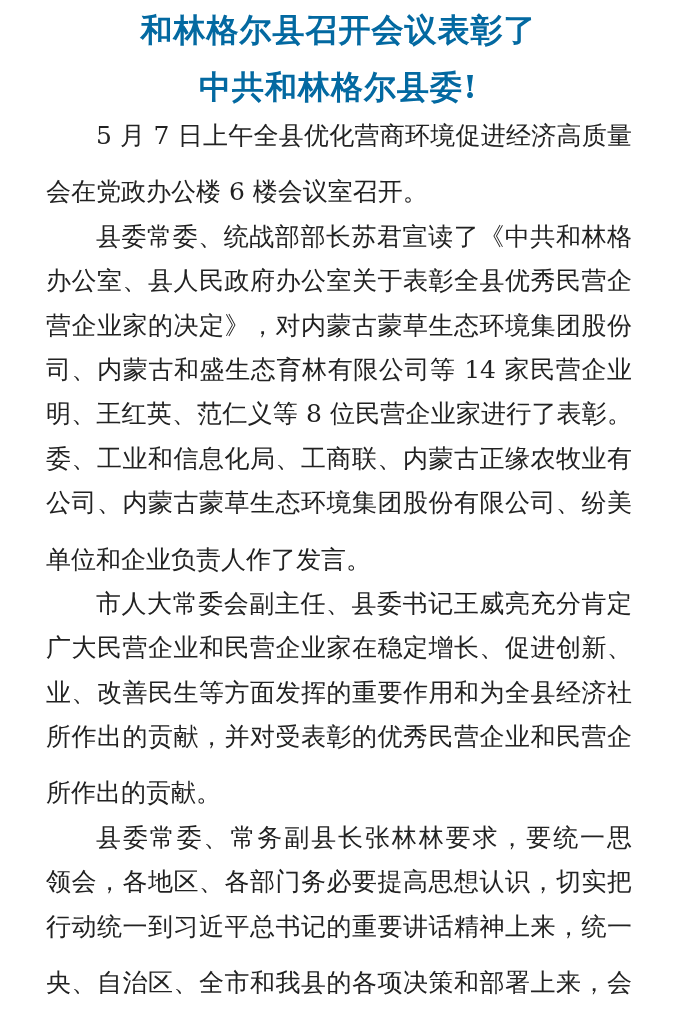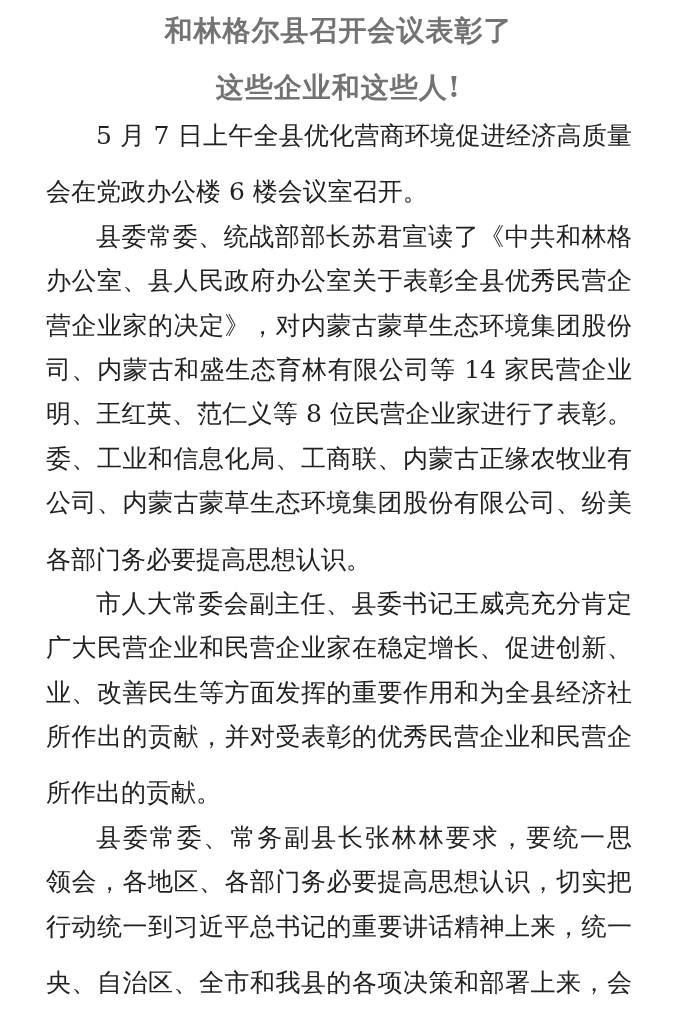--- a/index.html
+++ b/index.html
@@ -17,23 +17,23 @@
     color: #1e1e1e;
   }
   .title-block {
     position: absolute;
     top: 2px;
     left: 0;
     width: 100%;
     text-align: center;
   }
   .title-line {
-    font-size: 28px;
+    font-size: 32px;
     font-weight: bold;
-    color: #737373;
+    color: #0369a1;
     line-height: 57px;
     letter-spacing: 1px;
     font-family: "DejaVu Serif", "Liberation Serif", serif;
   }
   .body-block {
     position: absolute;
     top: 114px;
     left: 46px;
     width: 586px;
   }
@@ -73,38 +73,38 @@
     letter-spacing: 2px;
   }
 </style>
 </head>
 <body>
 
 <div class="page">
 
   <div class="title-block">
     <div class="title-line">和林格尔县召开会议表彰了</div>
-    <div class="title-line">这些企业和这些人!</div>
+    <div class="title-line">中共和林格尔县委!</div>
   </div>
 
   <div class="body-block" id="body-block">
 
   <div class="paragraph">
         <div class="line para-first">5 月 7 日上午全县优化营商环境促进经济高质量发展大</div>
         <div class="line para-last">会在党政办公楼 6 楼会议室召开。</div>
       </div>
       <div class="paragraph">
         <div class="line para-first">县委常委、统战部部长苏君宣读了《中共和林格尔县委</div>
         <div class="line">办公室、县人民政府办公室关于表彰全县优秀民营企业和民</div>
         <div class="line">营企业家的决定》，对内蒙古蒙草生态环境集团股份有限公</div>
         <div class="line">司、内蒙古和盛生态育林有限公司等 14 家民营企业和王召</div>
         <div class="line">明、王红英、范仁义等 8 位民营企业家进行了表彰。县发改</div>
         <div class="line">委、工业和信息化局、工商联、内蒙古正缘农牧业有限责任</div>
         <div class="line">公司、内蒙古蒙草生态环境集团股份有限公司、纷美包装等</div>
-        <div class="line para-last">各部门务必要提高思想认识。</div>
+        <div class="line para-last">单位和企业负责人作了发言。</div>
       </div>
       <div class="paragraph">
         <div class="line para-first">市人大常委会副主任、县委书记王威亮充分肯定了全县</div>
         <div class="line">广大民营企业和民营企业家在稳定增长、促进创新、增加就</div>
         <div class="line">业、改善民生等方面发挥的重要作用和为全县经济社会发展</div>
         <div class="line">所作出的贡献，并对受表彰的优秀民营企业和民营企业家表</div>
         <div class="line para-last">所作出的贡献。</div>
       </div>
       <div class="paragraph">
         <div class="line para-first">县委常委、常务副县长张林林要求，要统一思想、深刻</div>

